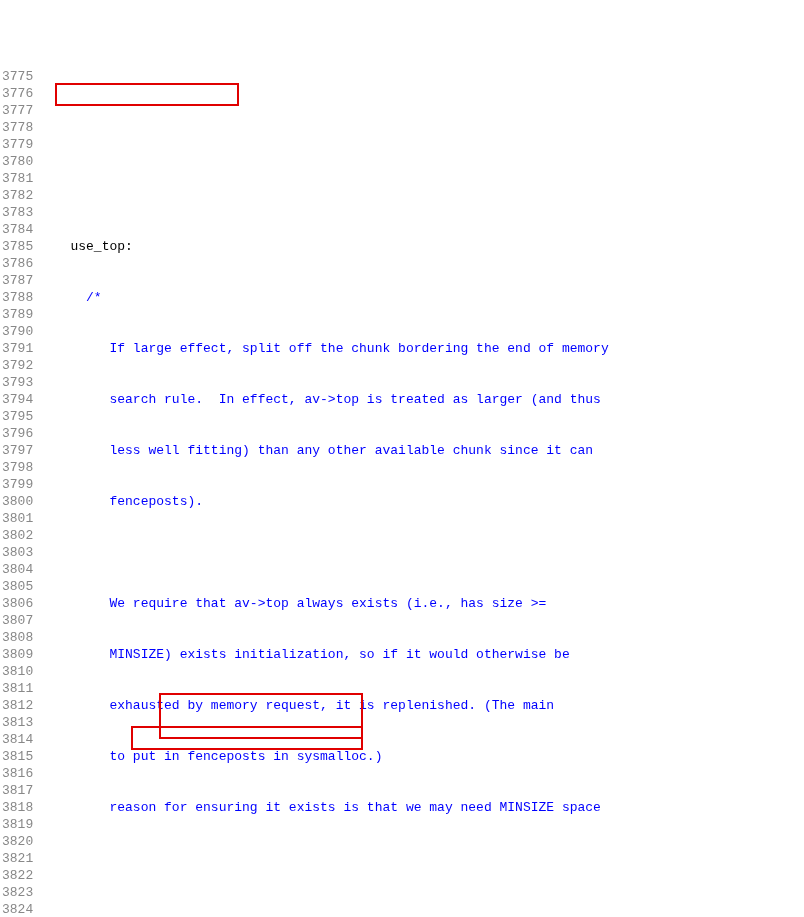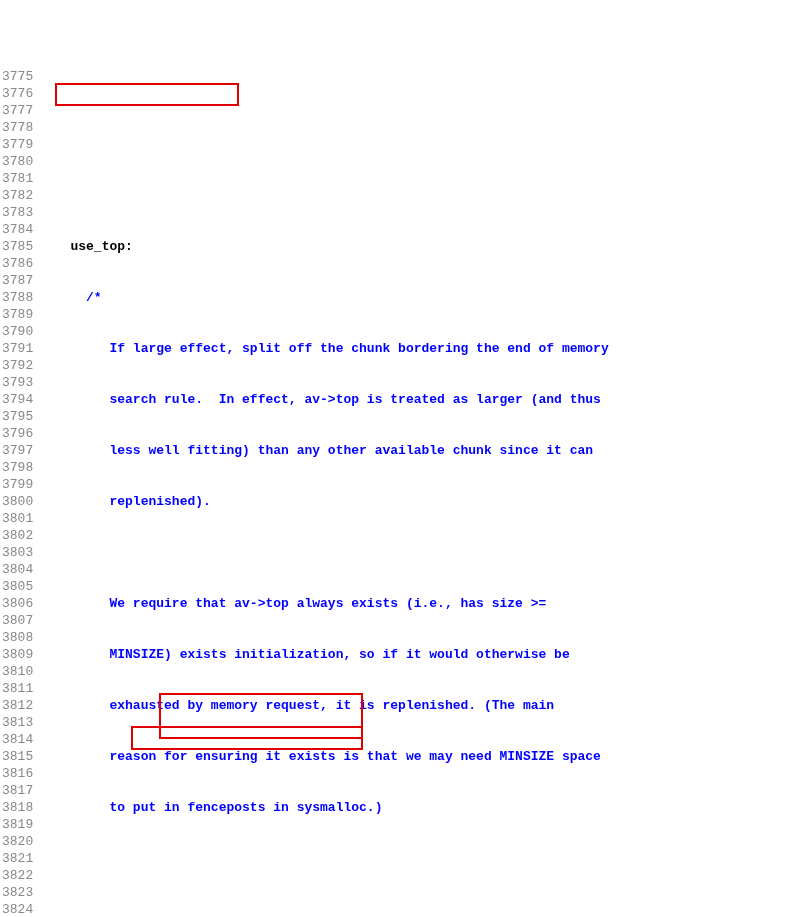--- a/index.html
+++ b/index.html
@@ -25,21 +25,20 @@
   }
   .gutter div {
     height: 17px;
   }
   .code {
     flex: 1;
     position: relative;
   }
   .code div.line {
     height: 17px;
-    font-weight: bold;
   }
   .tok-label { color: #000; }
   .tok-comment { color: #00f; }
   .redbox {
     border: 2px solid #e00000;
     position: absolute;
     pointer-events: none;
   }
 </style>
 </head>
@@ -54,27 +53,27 @@
     <div class="redbox" style="top:15px; left:16px; width:180px; height:19px;"></div>
     <div class="redbox" style="top:625px; left:120px; width:200px; height:42px;"></div>
     <div class="redbox" style="top:658px; left:92px; width:228px; height:20px;"></div>
 
     <div class="line"> </div>
     <div class="line"><span class="tok-label">    use_top:</span></div>
     <div class="line"><span class="tok-comment">      /*</span></div>
     <div class="line"><span class="tok-comment">         If large effect, split off the chunk bordering the end of memory</span></div>
     <div class="line"><span class="tok-comment">         search rule.  In effect, av-&gt;top is treated as larger (and thus</span></div>
     <div class="line"><span class="tok-comment">         less well fitting) than any other available chunk since it can</span></div>
-    <div class="line"><span class="tok-comment">         replenished).</span></div>
+    <div class="line"><span class="tok-comment">         fenceposts).</span></div>
     <div class="line"> </div>
     <div class="line"><span class="tok-comment">         We require that av-&gt;top always exists (i.e., has size &gt;=</span></div>
     <div class="line"><span class="tok-comment">         MINSIZE) exists initialization, so if it would otherwise be</span></div>
     <div class="line"><span class="tok-comment">         exhausted by memory request, it is replenished. (The main</span></div>
+    <div class="line"><span class="tok-comment">         to put in fenceposts in sysmalloc.)</span></div>
     <div class="line"><span class="tok-comment">         reason for ensuring it exists is that we may need MINSIZE space</span></div>
-    <div class="line"><span class="tok-comment">         to put in fenceposts in sysmalloc.)</span></div>
     
     
     
     
     
     
     
     
     
     

